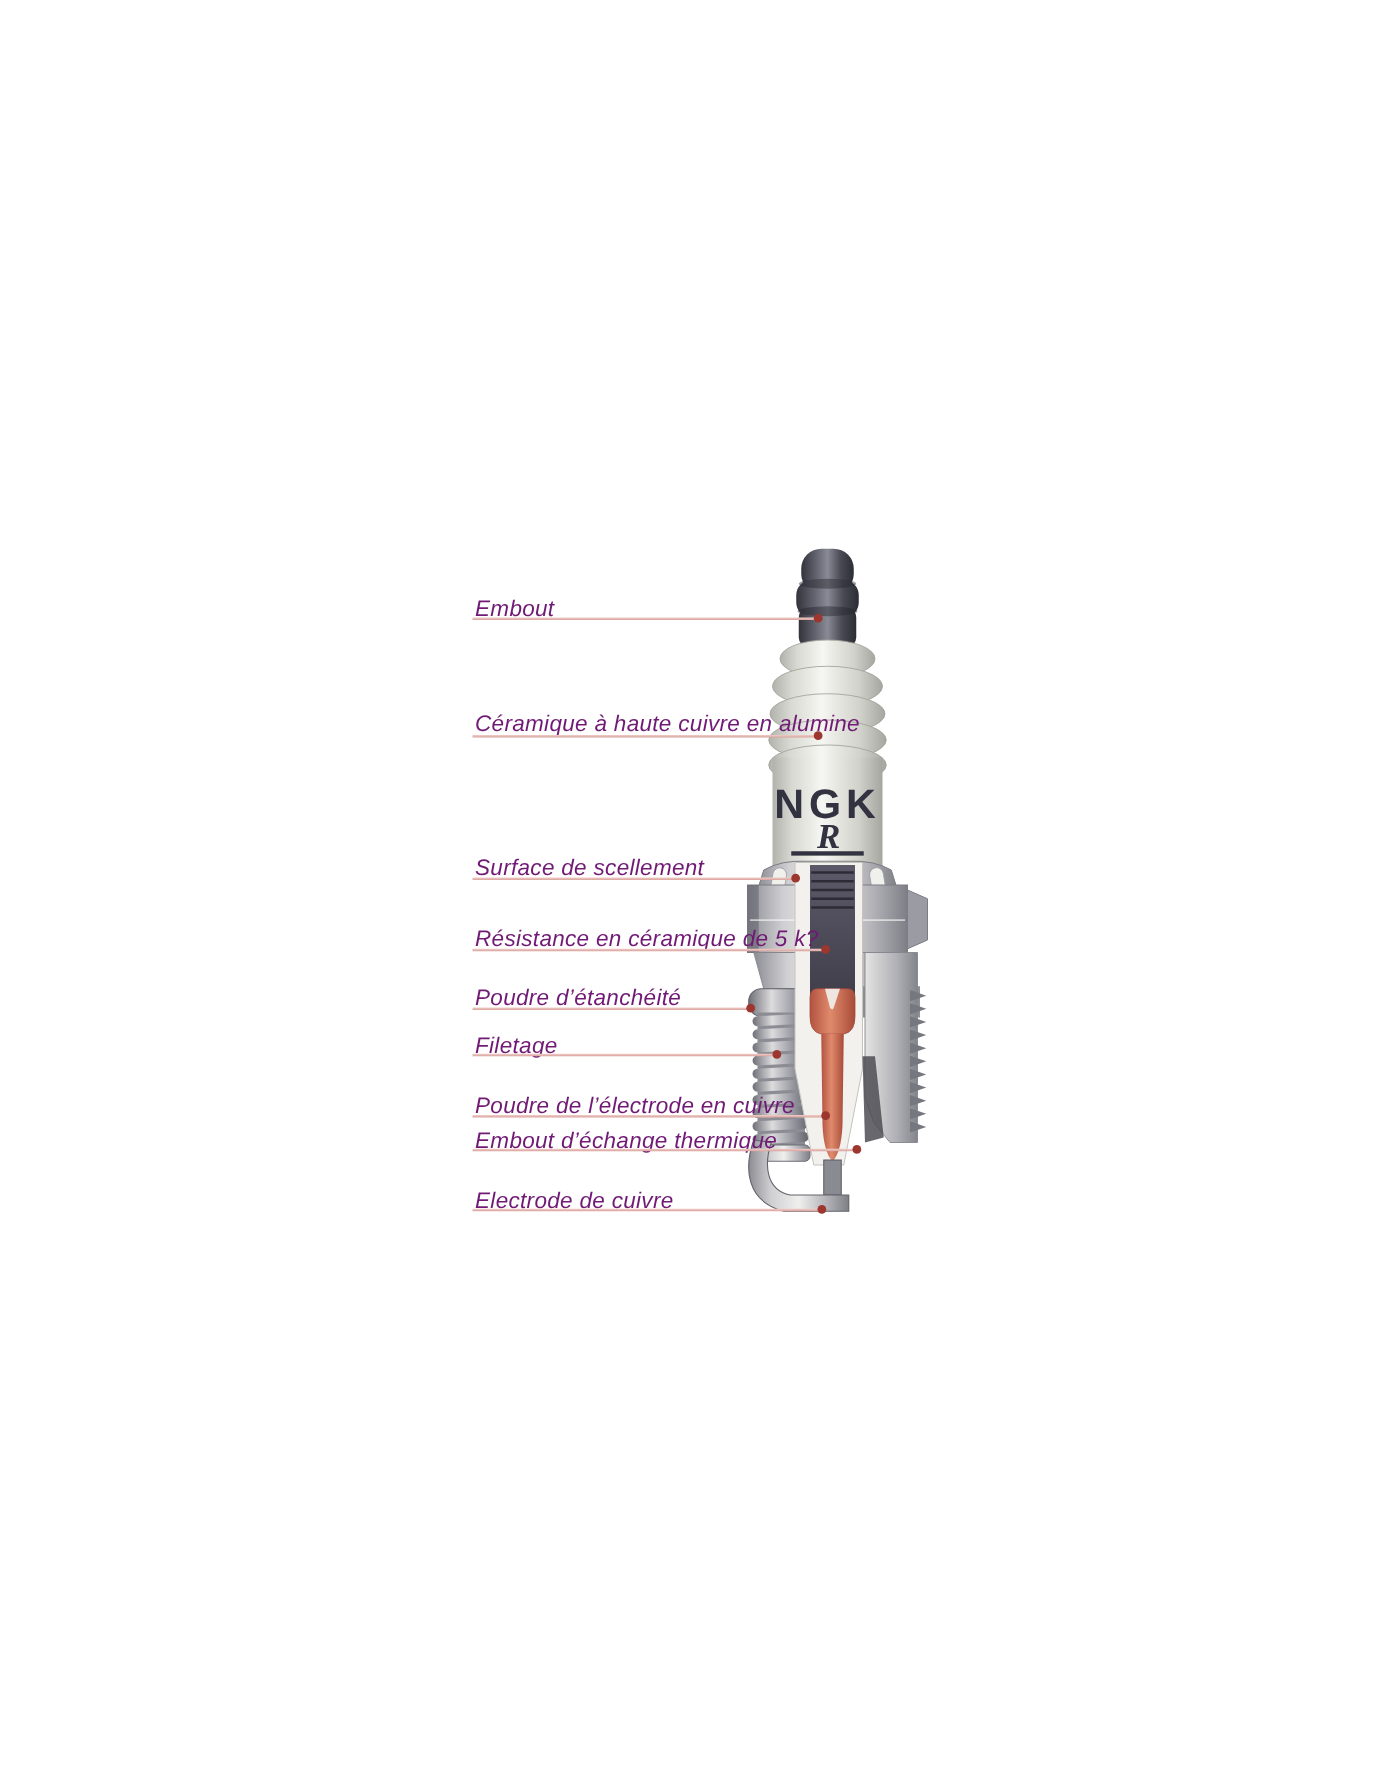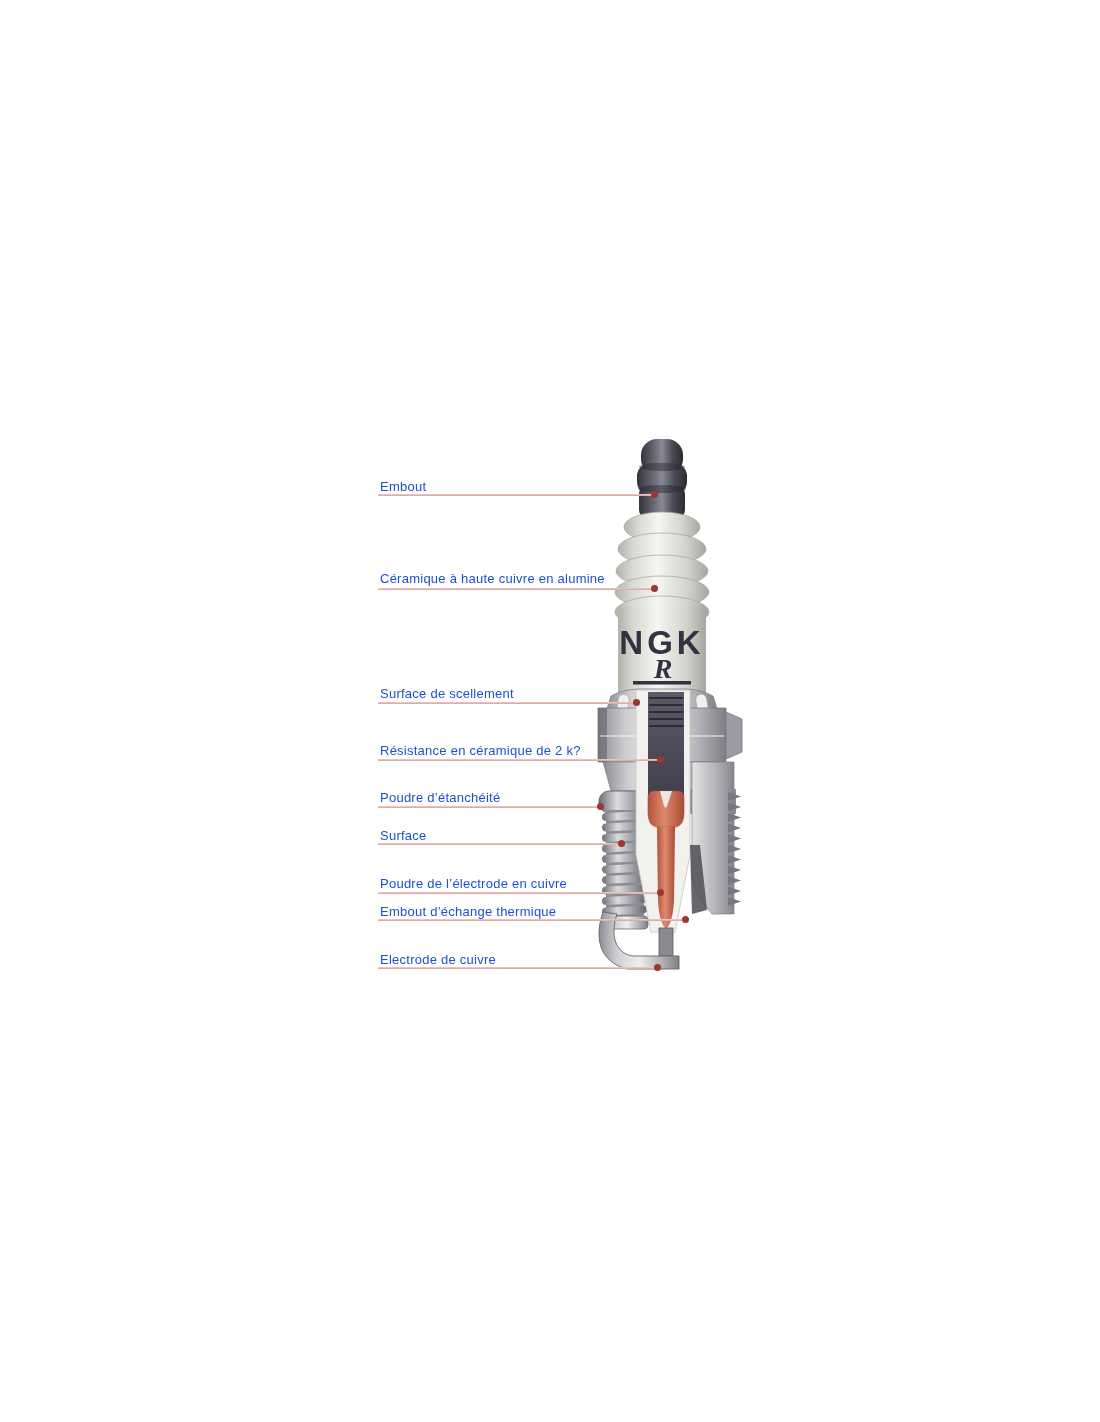--- a/index.html
+++ b/index.html
@@ -8,25 +8,26 @@
     position:relative;
     width:1100px;height:1422px;
     background:#ffffff;
     overflow:hidden;
     font-family:"Liberation Sans",sans-serif;
   }
   .plug-svg{position:absolute;left:0;top:0;}
   .callout-label{
     position:absolute;
     left:380px;
-    font-size:13px;
+    font-size:18px;
     line-height:14px;
-    color:#1d4ed8;
+    color:#701a75;
     letter-spacing:.25px;
     white-space:nowrap;
+    font-style:italic;
   }
   .leader{
     position:absolute;
     left:378px;
     height:2px;
     background:linear-gradient(#f0cdc9,#d9a29c);
   }
   .callout-dot{
     position:absolute;
     width:7px;height:7px;
@@ -171,29 +172,29 @@
   <div class="callout-dot" style="left:651px;top:491px"></div>
 
   <div class="callout-label" style="top:572px">Céramique à haute cuivre en alumine</div>
   <div class="leader" style="top:588px;width:277px"></div>
   <div class="callout-dot" style="left:651px;top:585px"></div>
 
   <div class="callout-label" style="top:687px">Surface de scellement</div>
   <div class="leader" style="top:702px;width:259px"></div>
   <div class="callout-dot" style="left:633px;top:699px"></div>
 
-  <div class="callout-label" style="top:744px">Résistance en céramique de 2 k?</div>
+  <div class="callout-label" style="top:744px">Résistance en céramique de 5 k?</div>
   <div class="leader" style="top:759px;width:283px"></div>
   <div class="callout-dot" style="left:657px;top:756px"></div>
 
   <div class="callout-label" style="top:791px">Poudre d’étanchéité</div>
   <div class="leader" style="top:806px;width:223px"></div>
   <div class="callout-dot" style="left:597px;top:803px"></div>
 
-  <div class="callout-label" style="top:829px">Surface</div>
+  <div class="callout-label" style="top:829px">Filetage</div>
   <div class="leader" style="top:843px;width:244px"></div>
   <div class="callout-dot" style="left:618px;top:840px"></div>
 
   <div class="callout-label" style="top:877px">Poudre de l’électrode en cuivre</div>
   <div class="leader" style="top:892px;width:283px"></div>
   <div class="callout-dot" style="left:657px;top:889px"></div>
 
   <div class="callout-label" style="top:905px">Embout d’échange thermique</div>
   <div class="leader" style="top:919px;width:308px"></div>
   <div class="callout-dot" style="left:682px;top:916px"></div>

